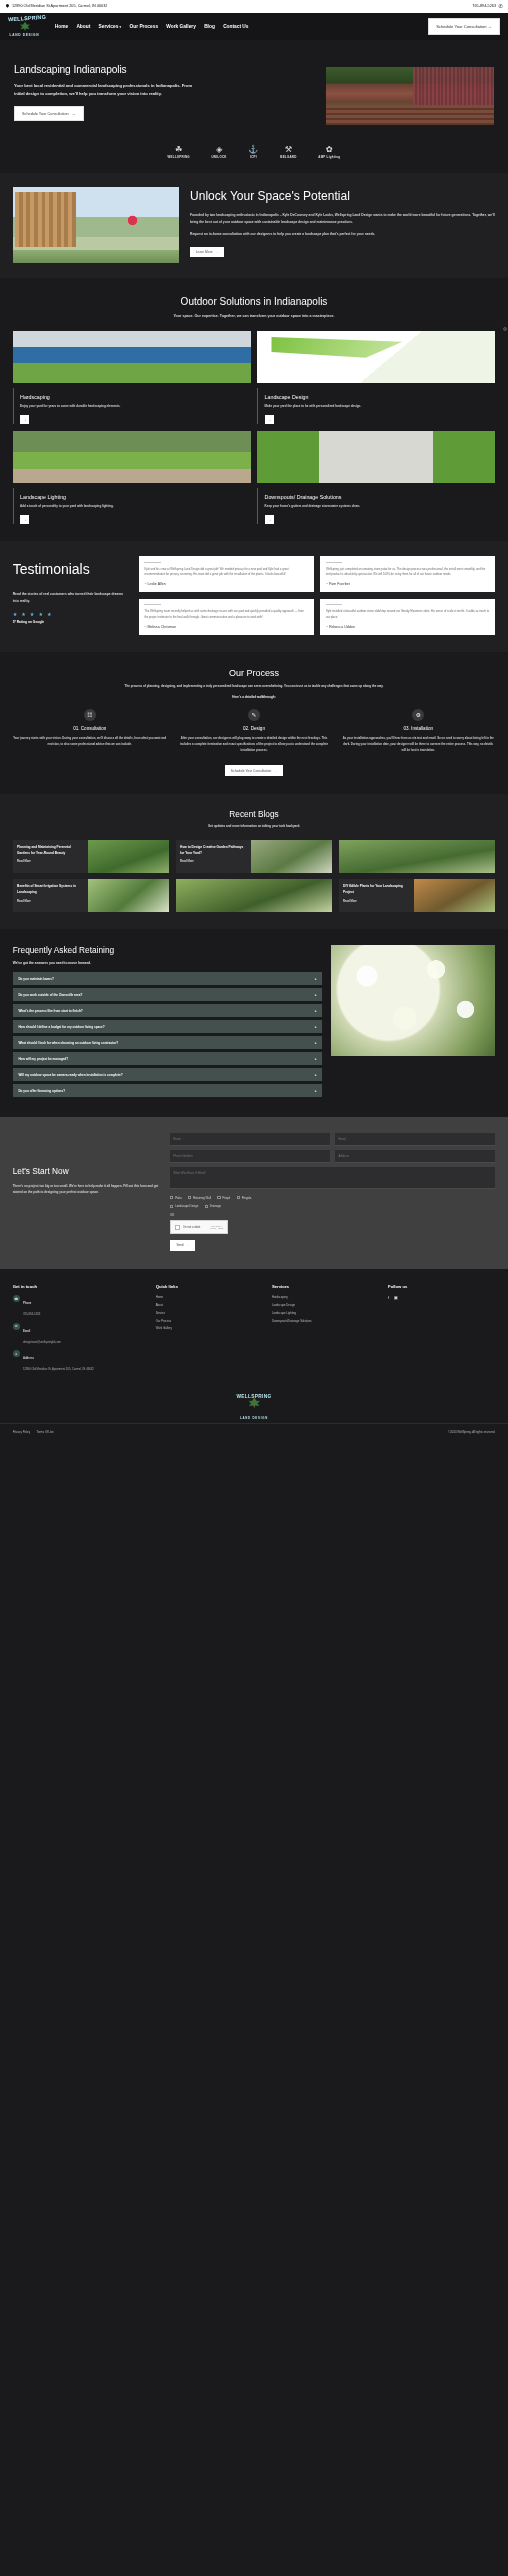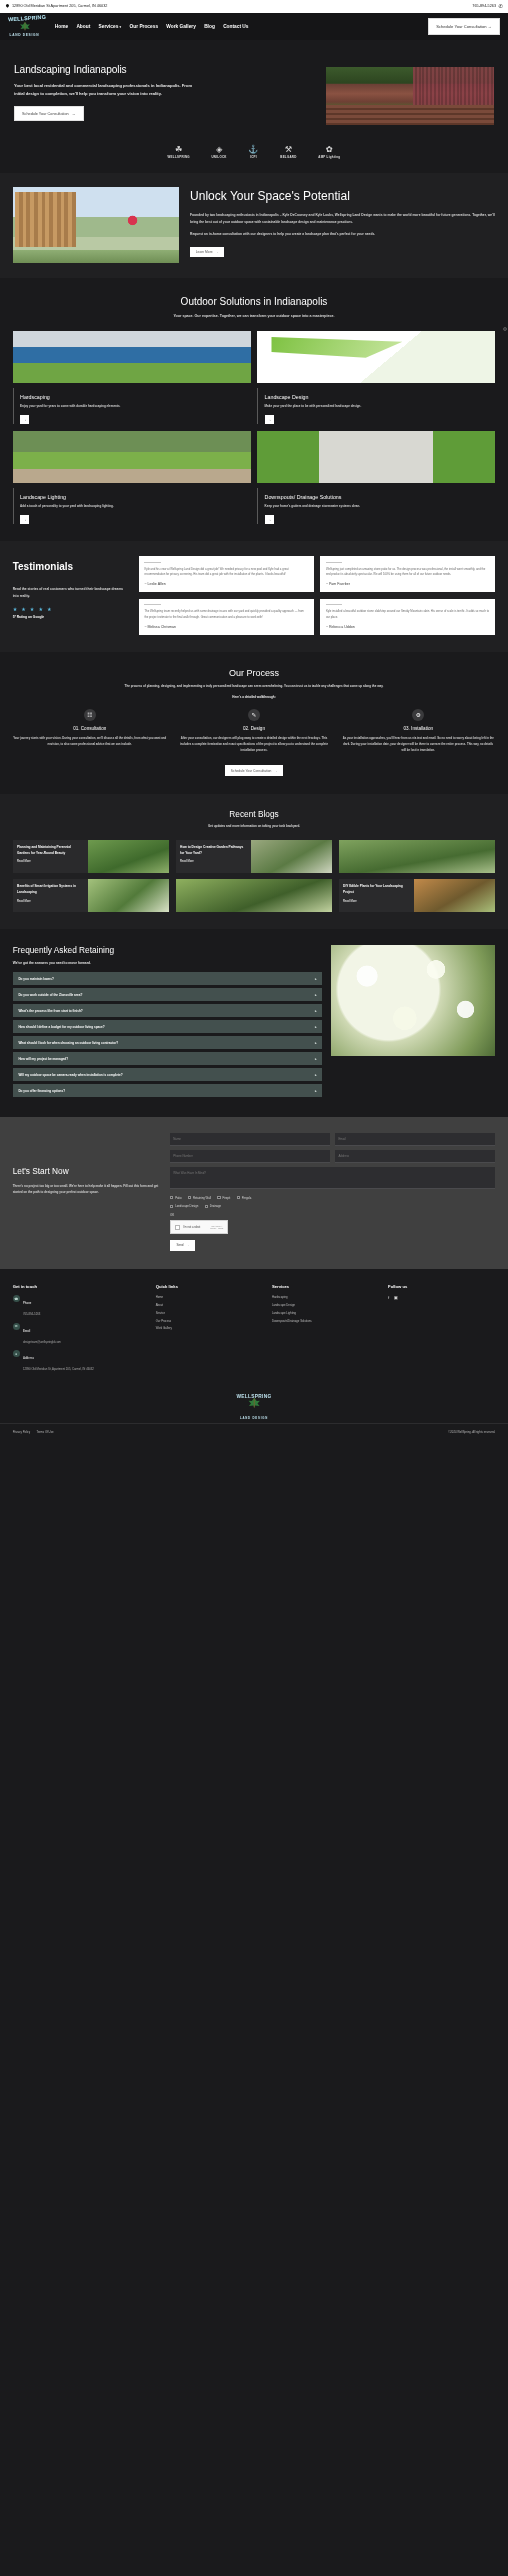--- a/index.html
+++ b/index.html
@@ -137,21 +137,21 @@
   .svc-body h3 { font-size: 5.3px; font-weight: 400; margin-bottom: 3.8px; }
   .svc-body p { font-size: 3px; font-weight: bold; line-height: 2.1; color: #d2d2d2; }
   .arrow-box {
     width: 9px; height: 9px; background: #fff; color: #222; display: flex;
     align-items: center; justify-content: center; font-size: 4.4px; margin-top: 5.7px;
   }
 
   
   .testi { background: #202022; padding: 15.2px 12.7px 16.5px 12.7px; display: flex; gap: 9px; }
   .testi-left { width: 117px; flex: 0 0 auto; padding-top: 5.1px; }
-  .testi-left h2 { font-size: 10px; font-weight: 700; margin-bottom: 14px; }
+  .testi-left h2 { font-size: 14px; font-weight: 400; margin-bottom: 14px; }
   .testi-left p { font-size: 3.3px; font-weight: bold; line-height: 2.05; color: #ddd; margin-bottom: 6.4px; }
   .stars { color: #5bb8dd; font-size: 5.1px; letter-spacing: 1.3px; }
   .rating { font-size: 3.3px; font-weight: bold; margin-top: 2.5px; }
   .testi-cols { flex: 1; display: grid; grid-template-columns: 1fr 1fr; gap: 6.4px; }
   .testi-card { background: #fff; color: #6a6a6a; padding: 5.7px 5.7px 6.4px 5.7px; }
   .tc-rule { width: 16.5px; height: 0.6px; background: #c6c6c6; margin-bottom: 4.4px; }
   .tc-body { font-size: 2.8px; line-height: 1.95; }
   .tc-name { font-size: 3.6px; color: #3b3b3b; margin-top: 4.4px; }
   .col-b { display: flex; flex-direction: column; gap: 6.4px; }
 

